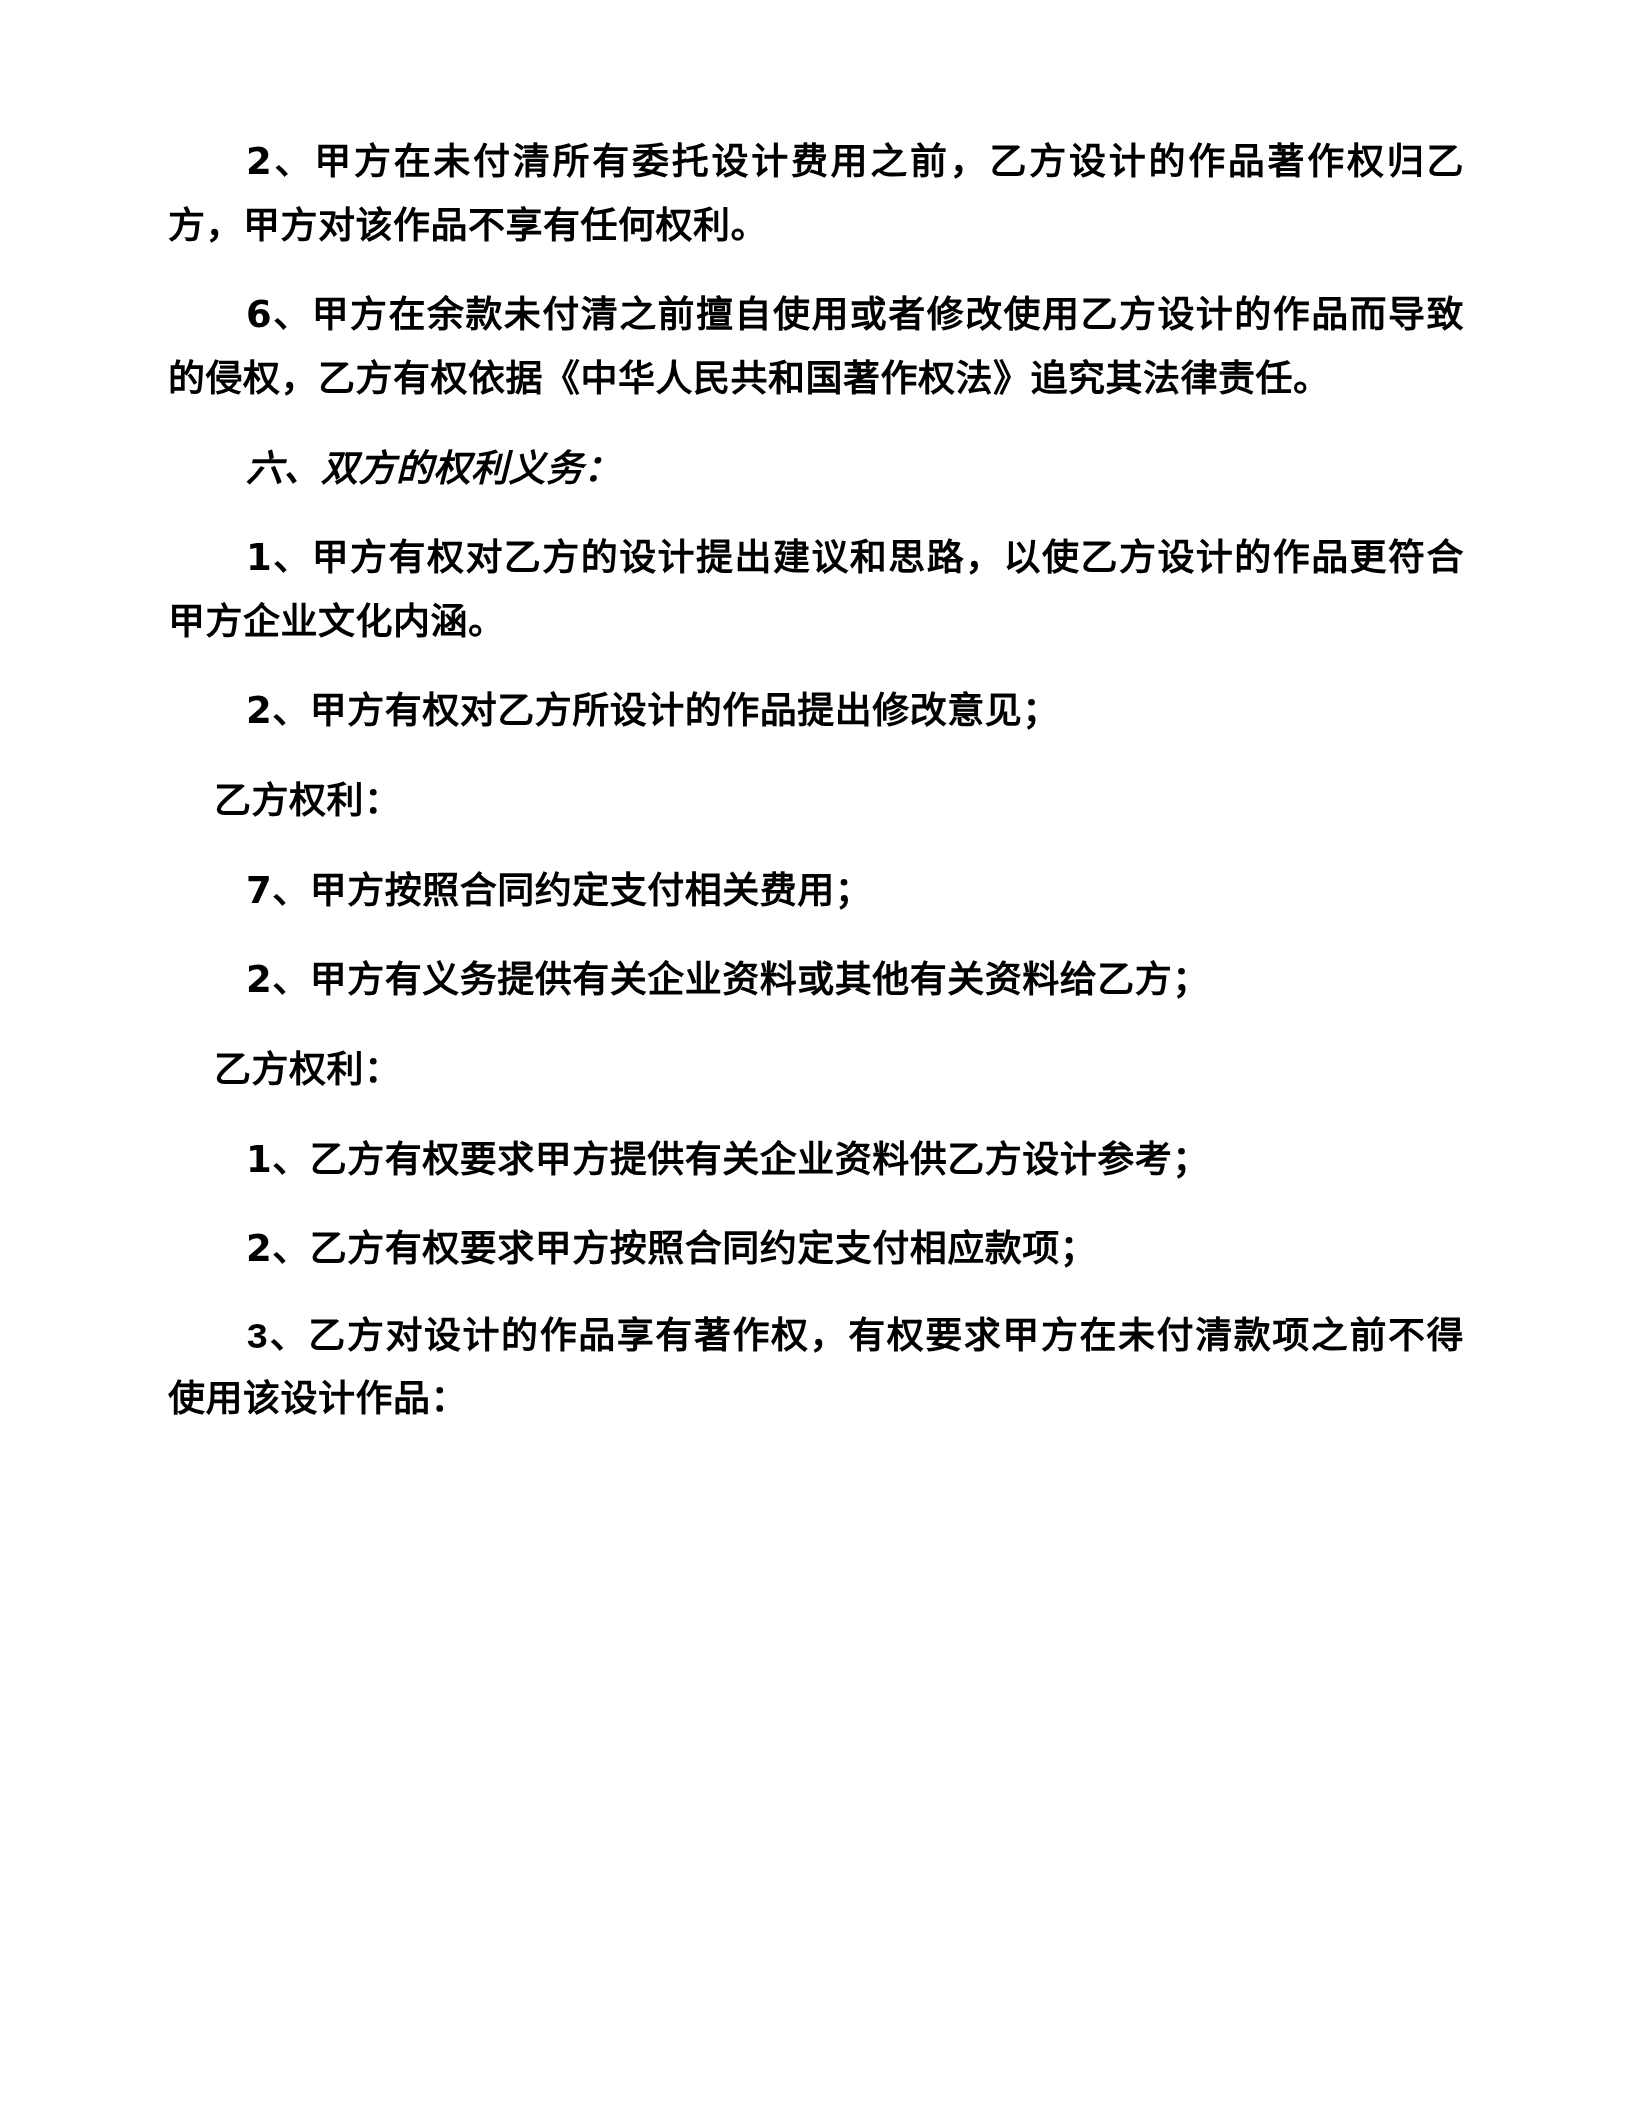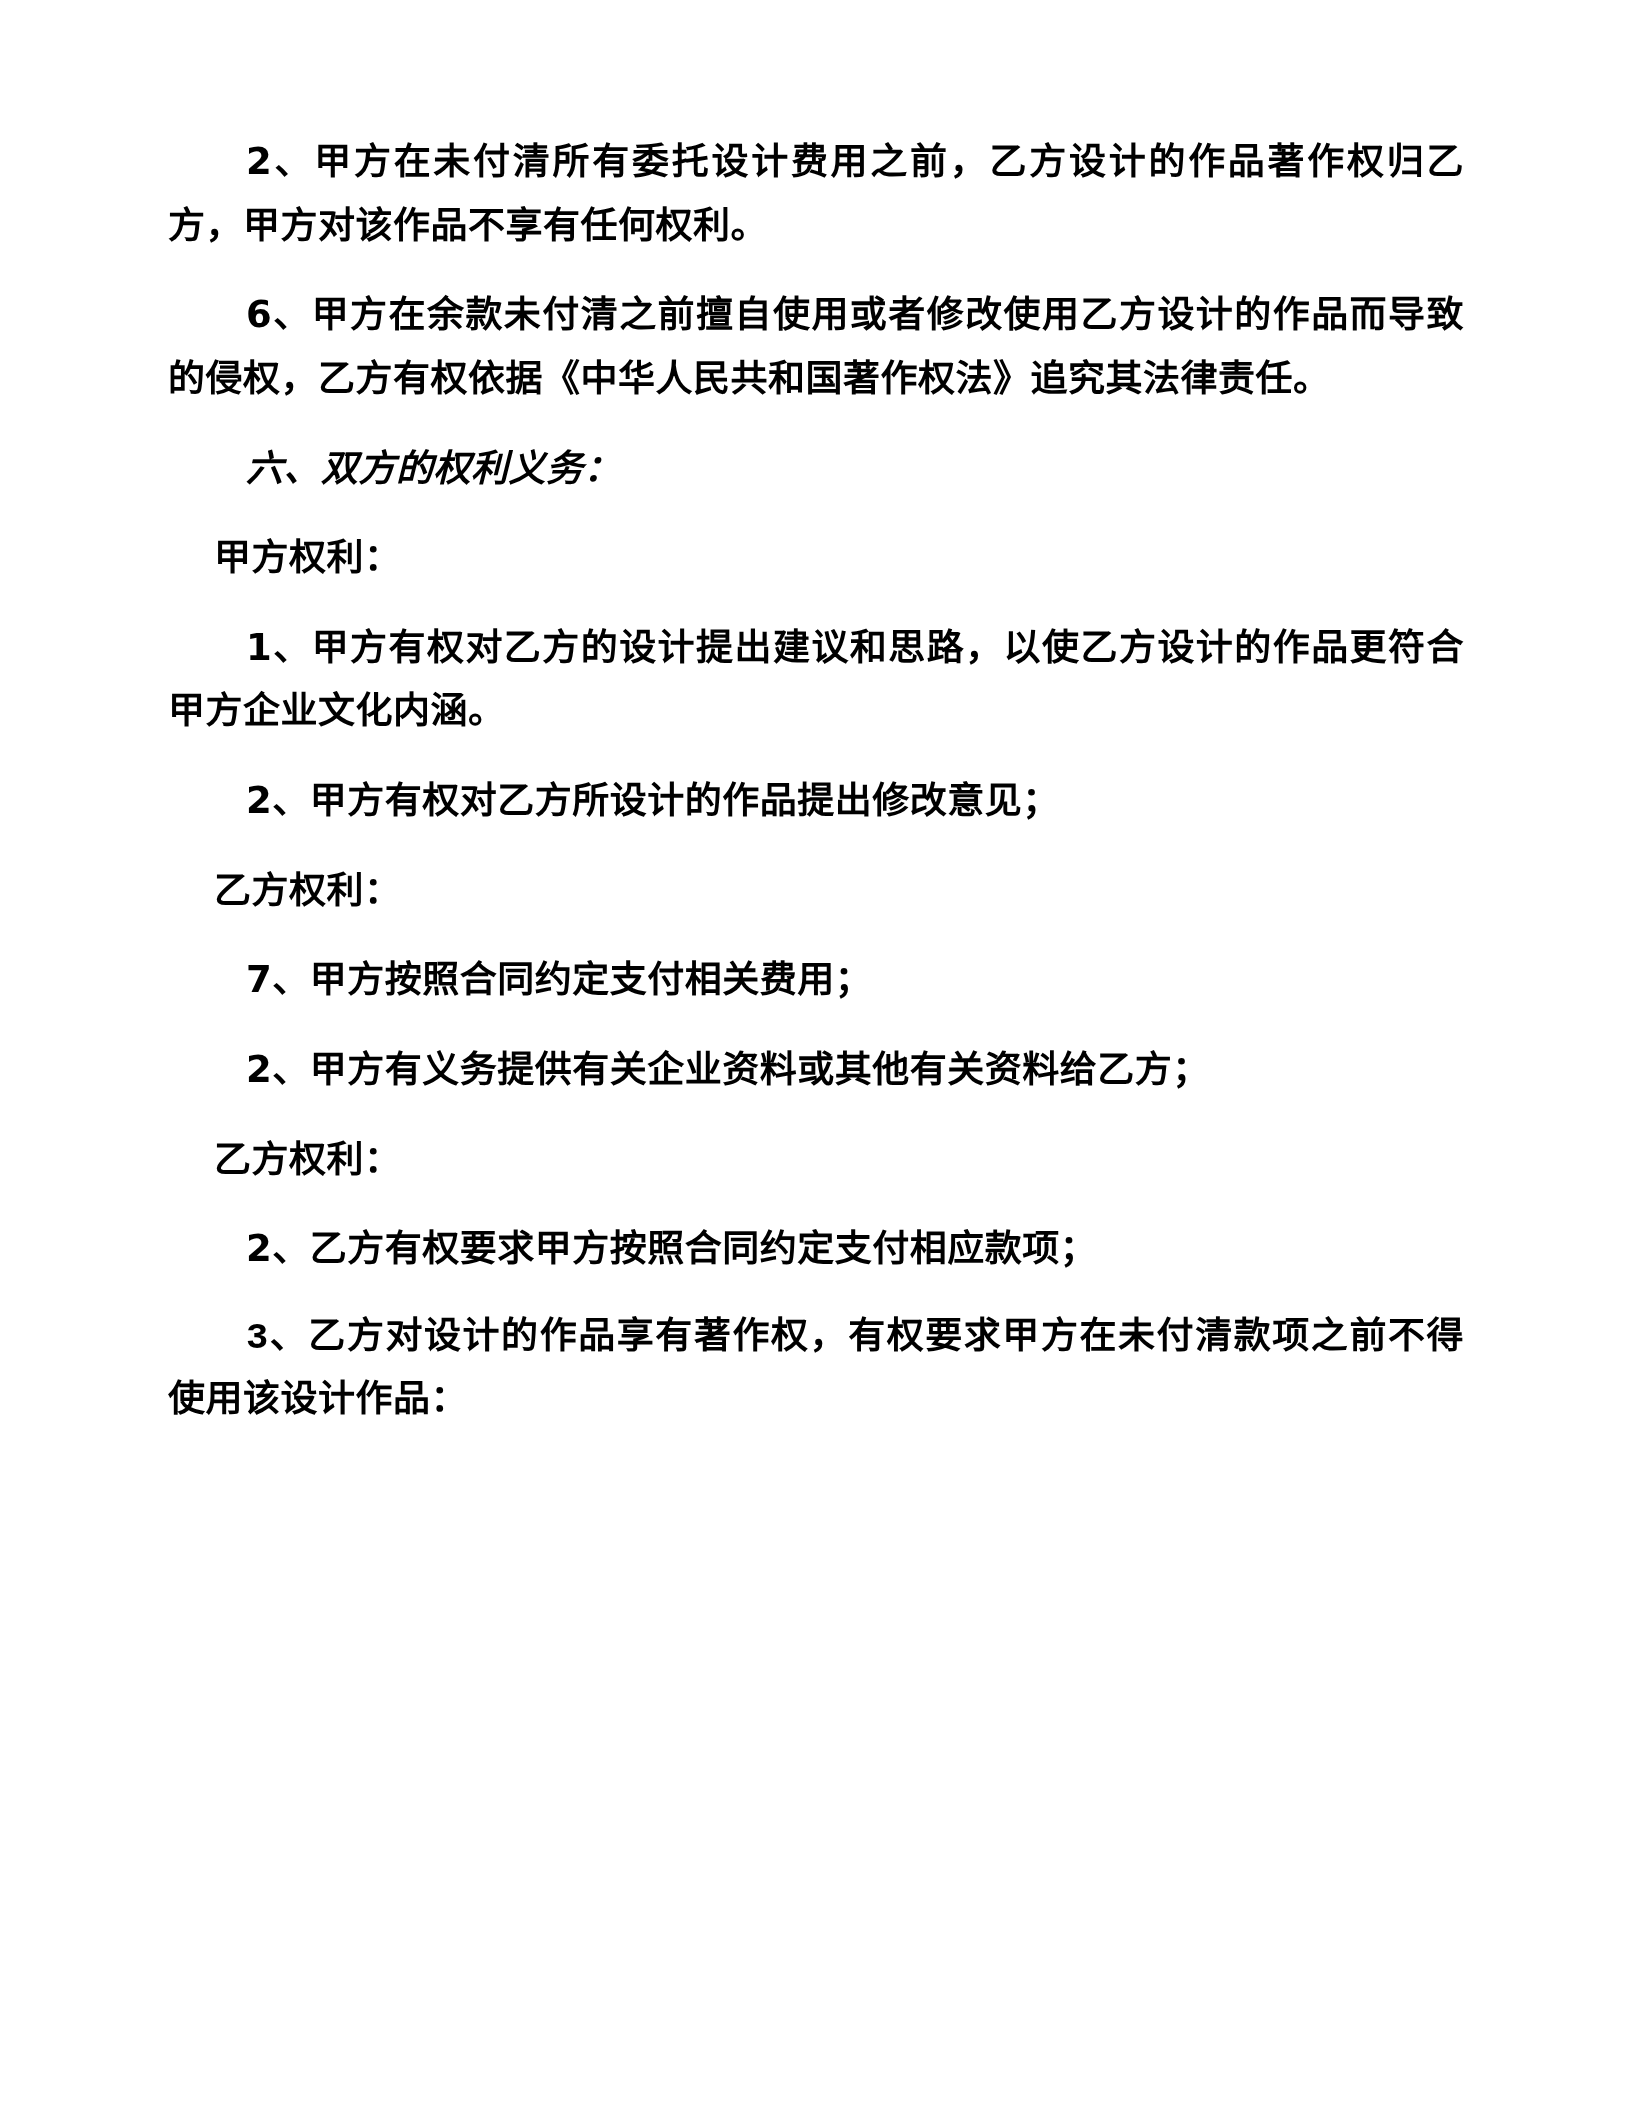--- a/index.html
+++ b/index.html
@@ -48,33 +48,33 @@
 
 <div class="page">
   <div class="doc-body">
 
     <p class="para">2、甲方在未付清所有委托设计费用之前，乙方设计的作品著作权归乙方，甲方对该作品不享有任何权利。</p>
 
     <p class="para">6、甲方在余款未付清之前擅自使用或者修改使用乙方设计的作品而导致的侵权，乙方有权依据《中华人民共和国著作权法》追究其法律责任。</p>
 
     <p class="para heading">六、双方的权利义务：</p>
 
-    <p class="para label">甲方权利：</p>
 
     <p class="para">1、甲方有权对乙方的设计提出建议和思路，以使乙方设计的作品更符合甲方企业文化内涵。</p>
 
     <p class="para">2、甲方有权对乙方所设计的作品提出修改意见；</p>
 
     <p class="para label">乙方权利：</p>
 
     <p class="para">7、甲方按照合同约定支付相关费用；</p>
 
     <p class="para">2、甲方有义务提供有关企业资料或其他有关资料给乙方；</p>
 
     <p class="para label">乙方权利：</p>
 
+    <p class="para">1、乙方有权要求甲方提供有关企业资料供乙方设计参考；</p>
 
     <p class="para">2、乙方有权要求甲方按照合同约定支付相应款项；</p>
 
     <p class="para">3、乙方对设计的作品享有著作权，有权要求甲方在未付清款项之前不得使用该设计作品：</p>
 
   </div>
 </div>
 
 </body></html>

